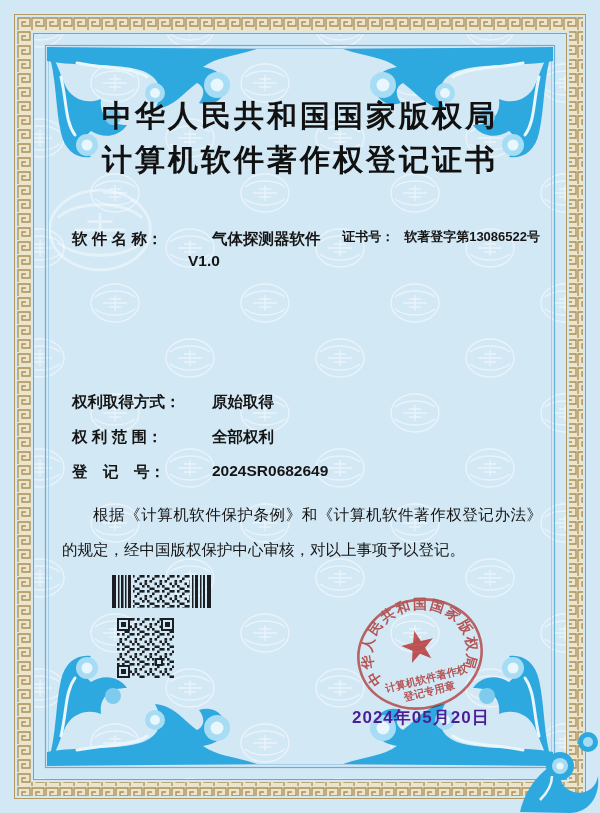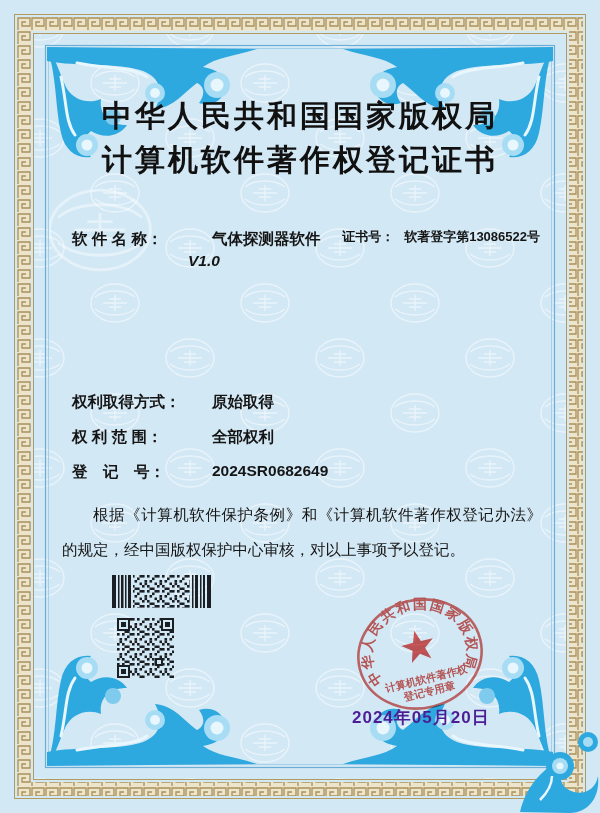--- a/index.html
+++ b/index.html
@@ -10,21 +10,21 @@
   }
   .decor{position:absolute;inset:0;}
   .abs{position:absolute;}
   .title{left:0;right:0;text-align:center;font-family:"Liberation Serif","DejaVu Serif",serif;
          font-weight:700;font-size:30px;letter-spacing:3px;color:#111;}
   .certno{top:190px;right:60px;font-size:13px;font-weight:700;margin-top:38px;}
   .certno .lbl{margin-right:10px;}
   .field-row{left:72px;display:flex;font-size:15.5px;font-weight:700;gap:24px;}
   .field-row .flabel{width:116px;white-space:pre;flex:0 0 auto;}
   .field-row .fvalue{white-space:pre;}
-  .version-line{left:188px;font-size:15.5px;font-weight:700;font-style:italic;}
+  .version-line{left:188px;font-size:15.5px;font-weight:700;}
   .statement{left:62px;top:497px;width:480px;font-size:15.5px;font-weight:400;
              line-height:35px;text-indent:2em;text-align:justify;}
   .date{left:352px;top:706px;font-size:17px;font-weight:800;letter-spacing:1px;color:#4c1d95;}
   .seal-svg{left:340px;top:584px;mix-blend-mode:multiply;opacity:.93;}
   .code{position:absolute;}
 </style>
 </head>
 <body>
 
 <div class="certificate">

